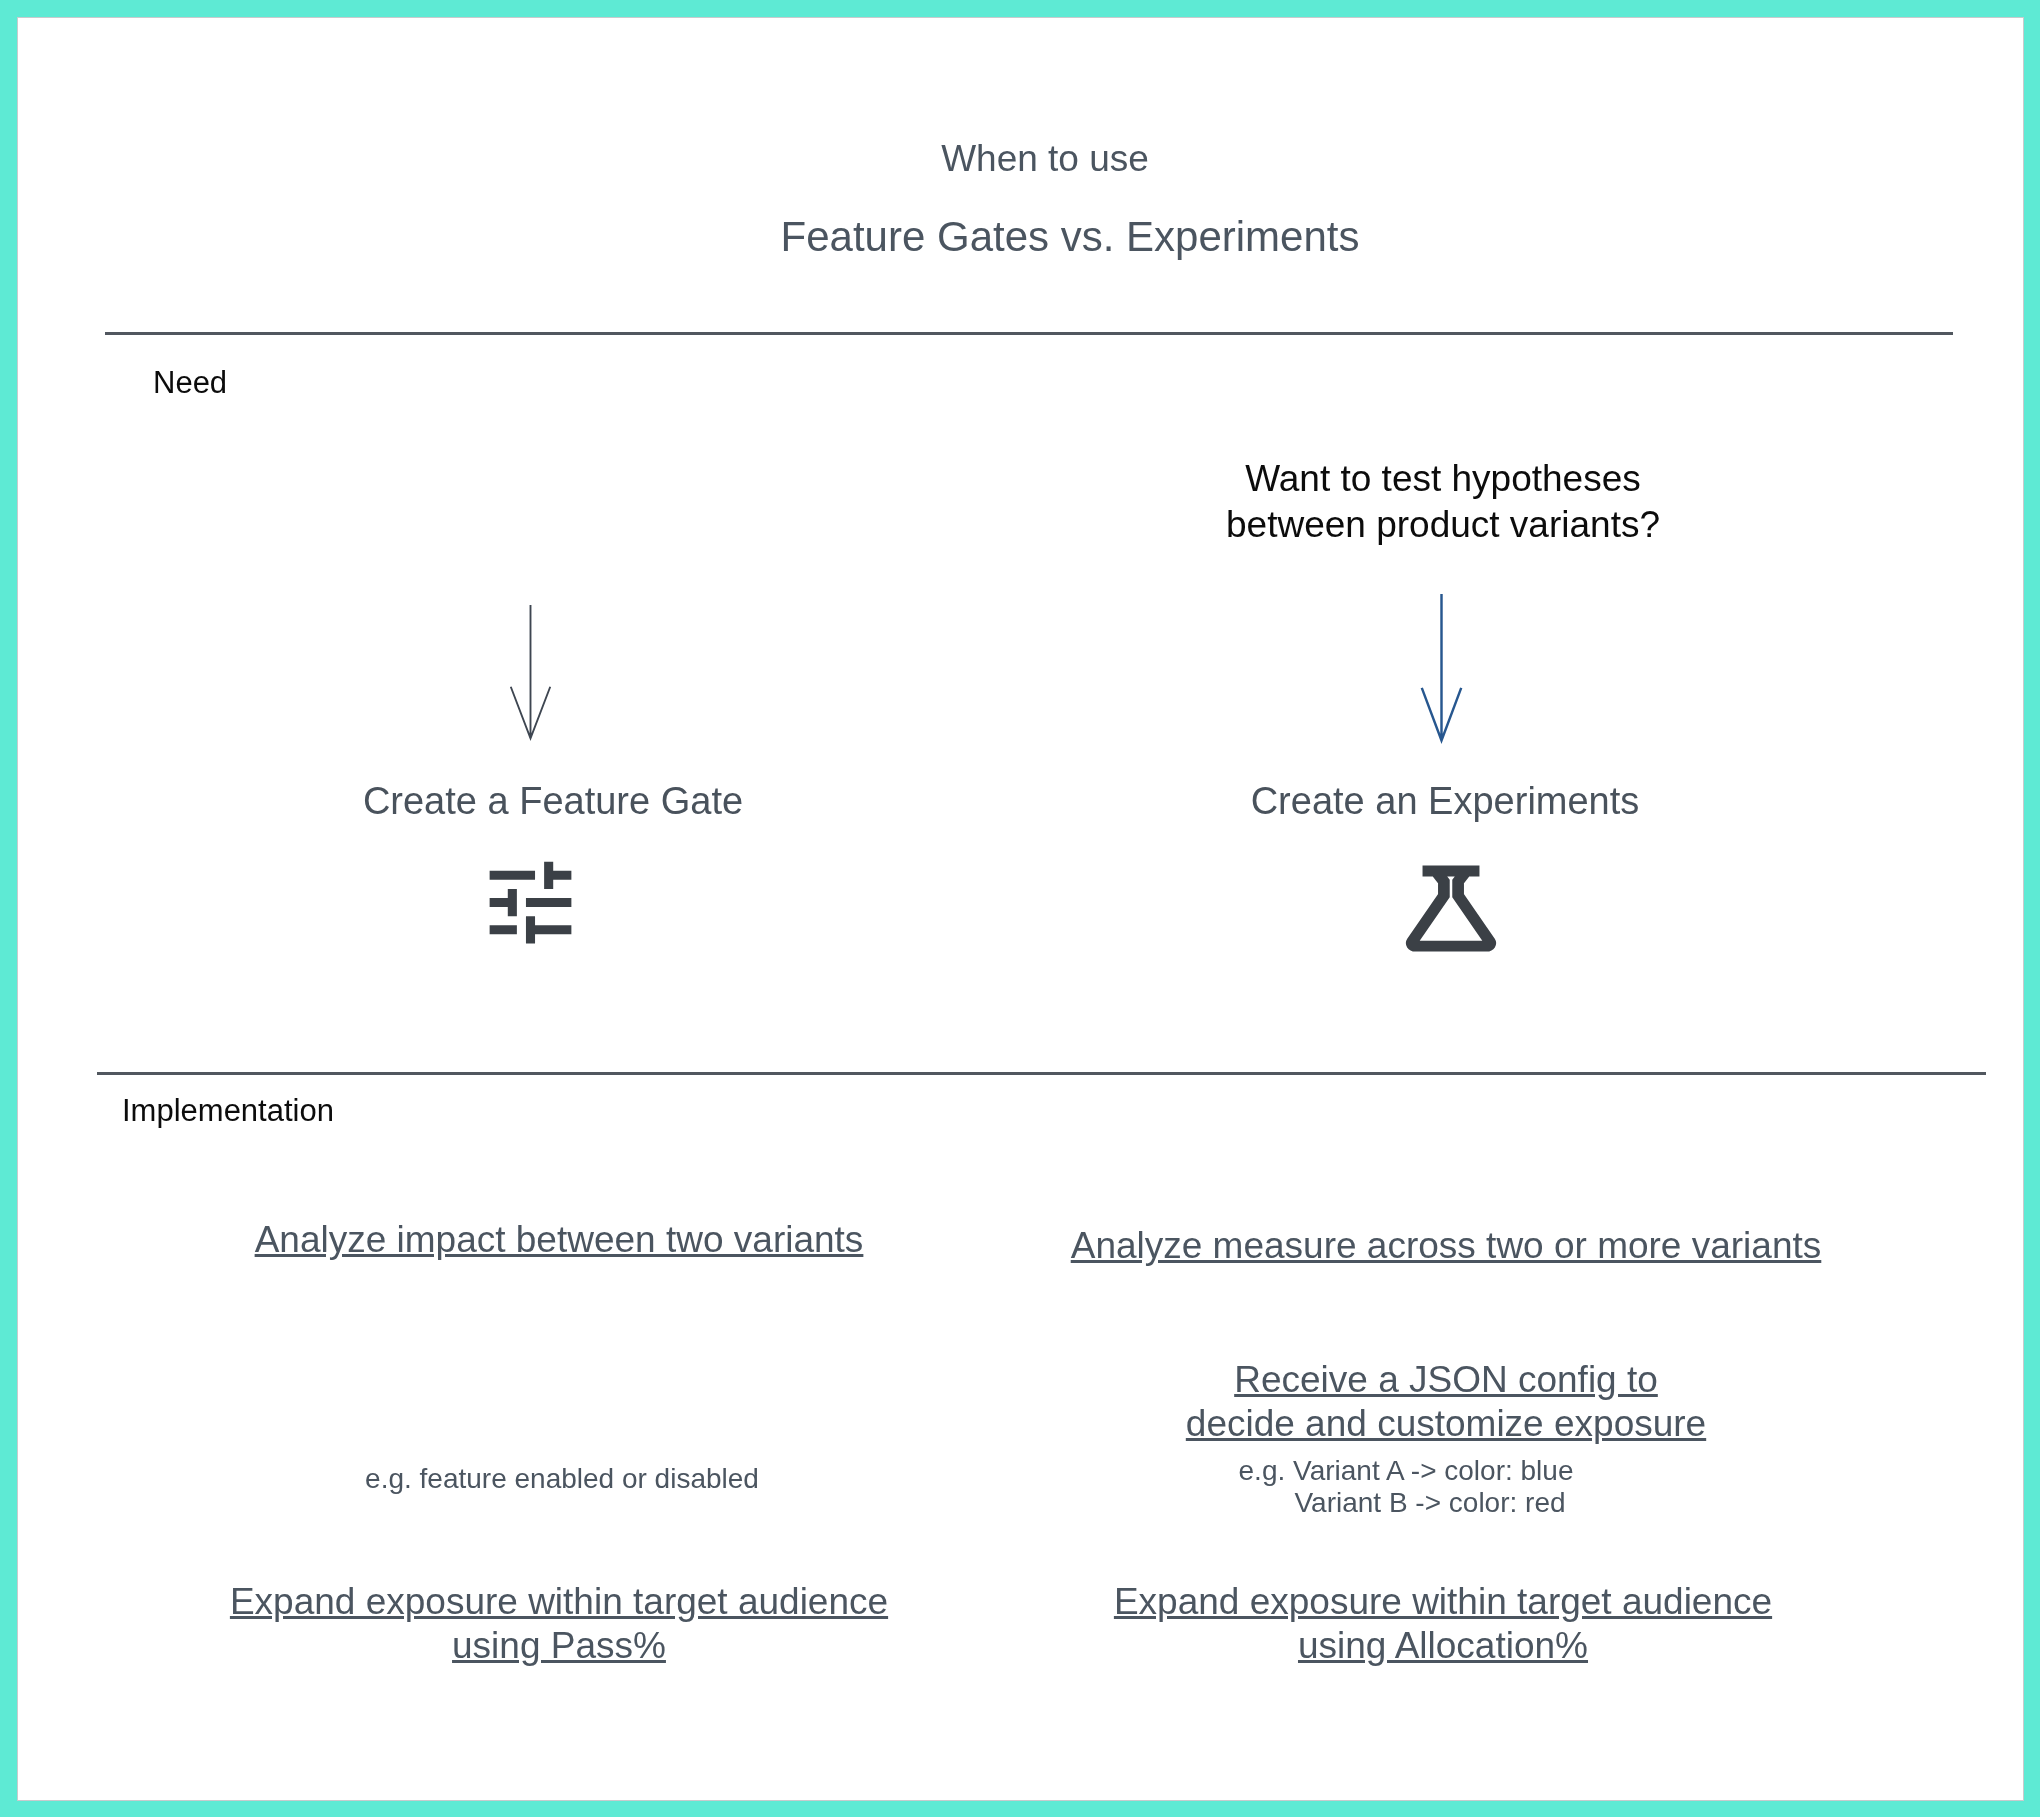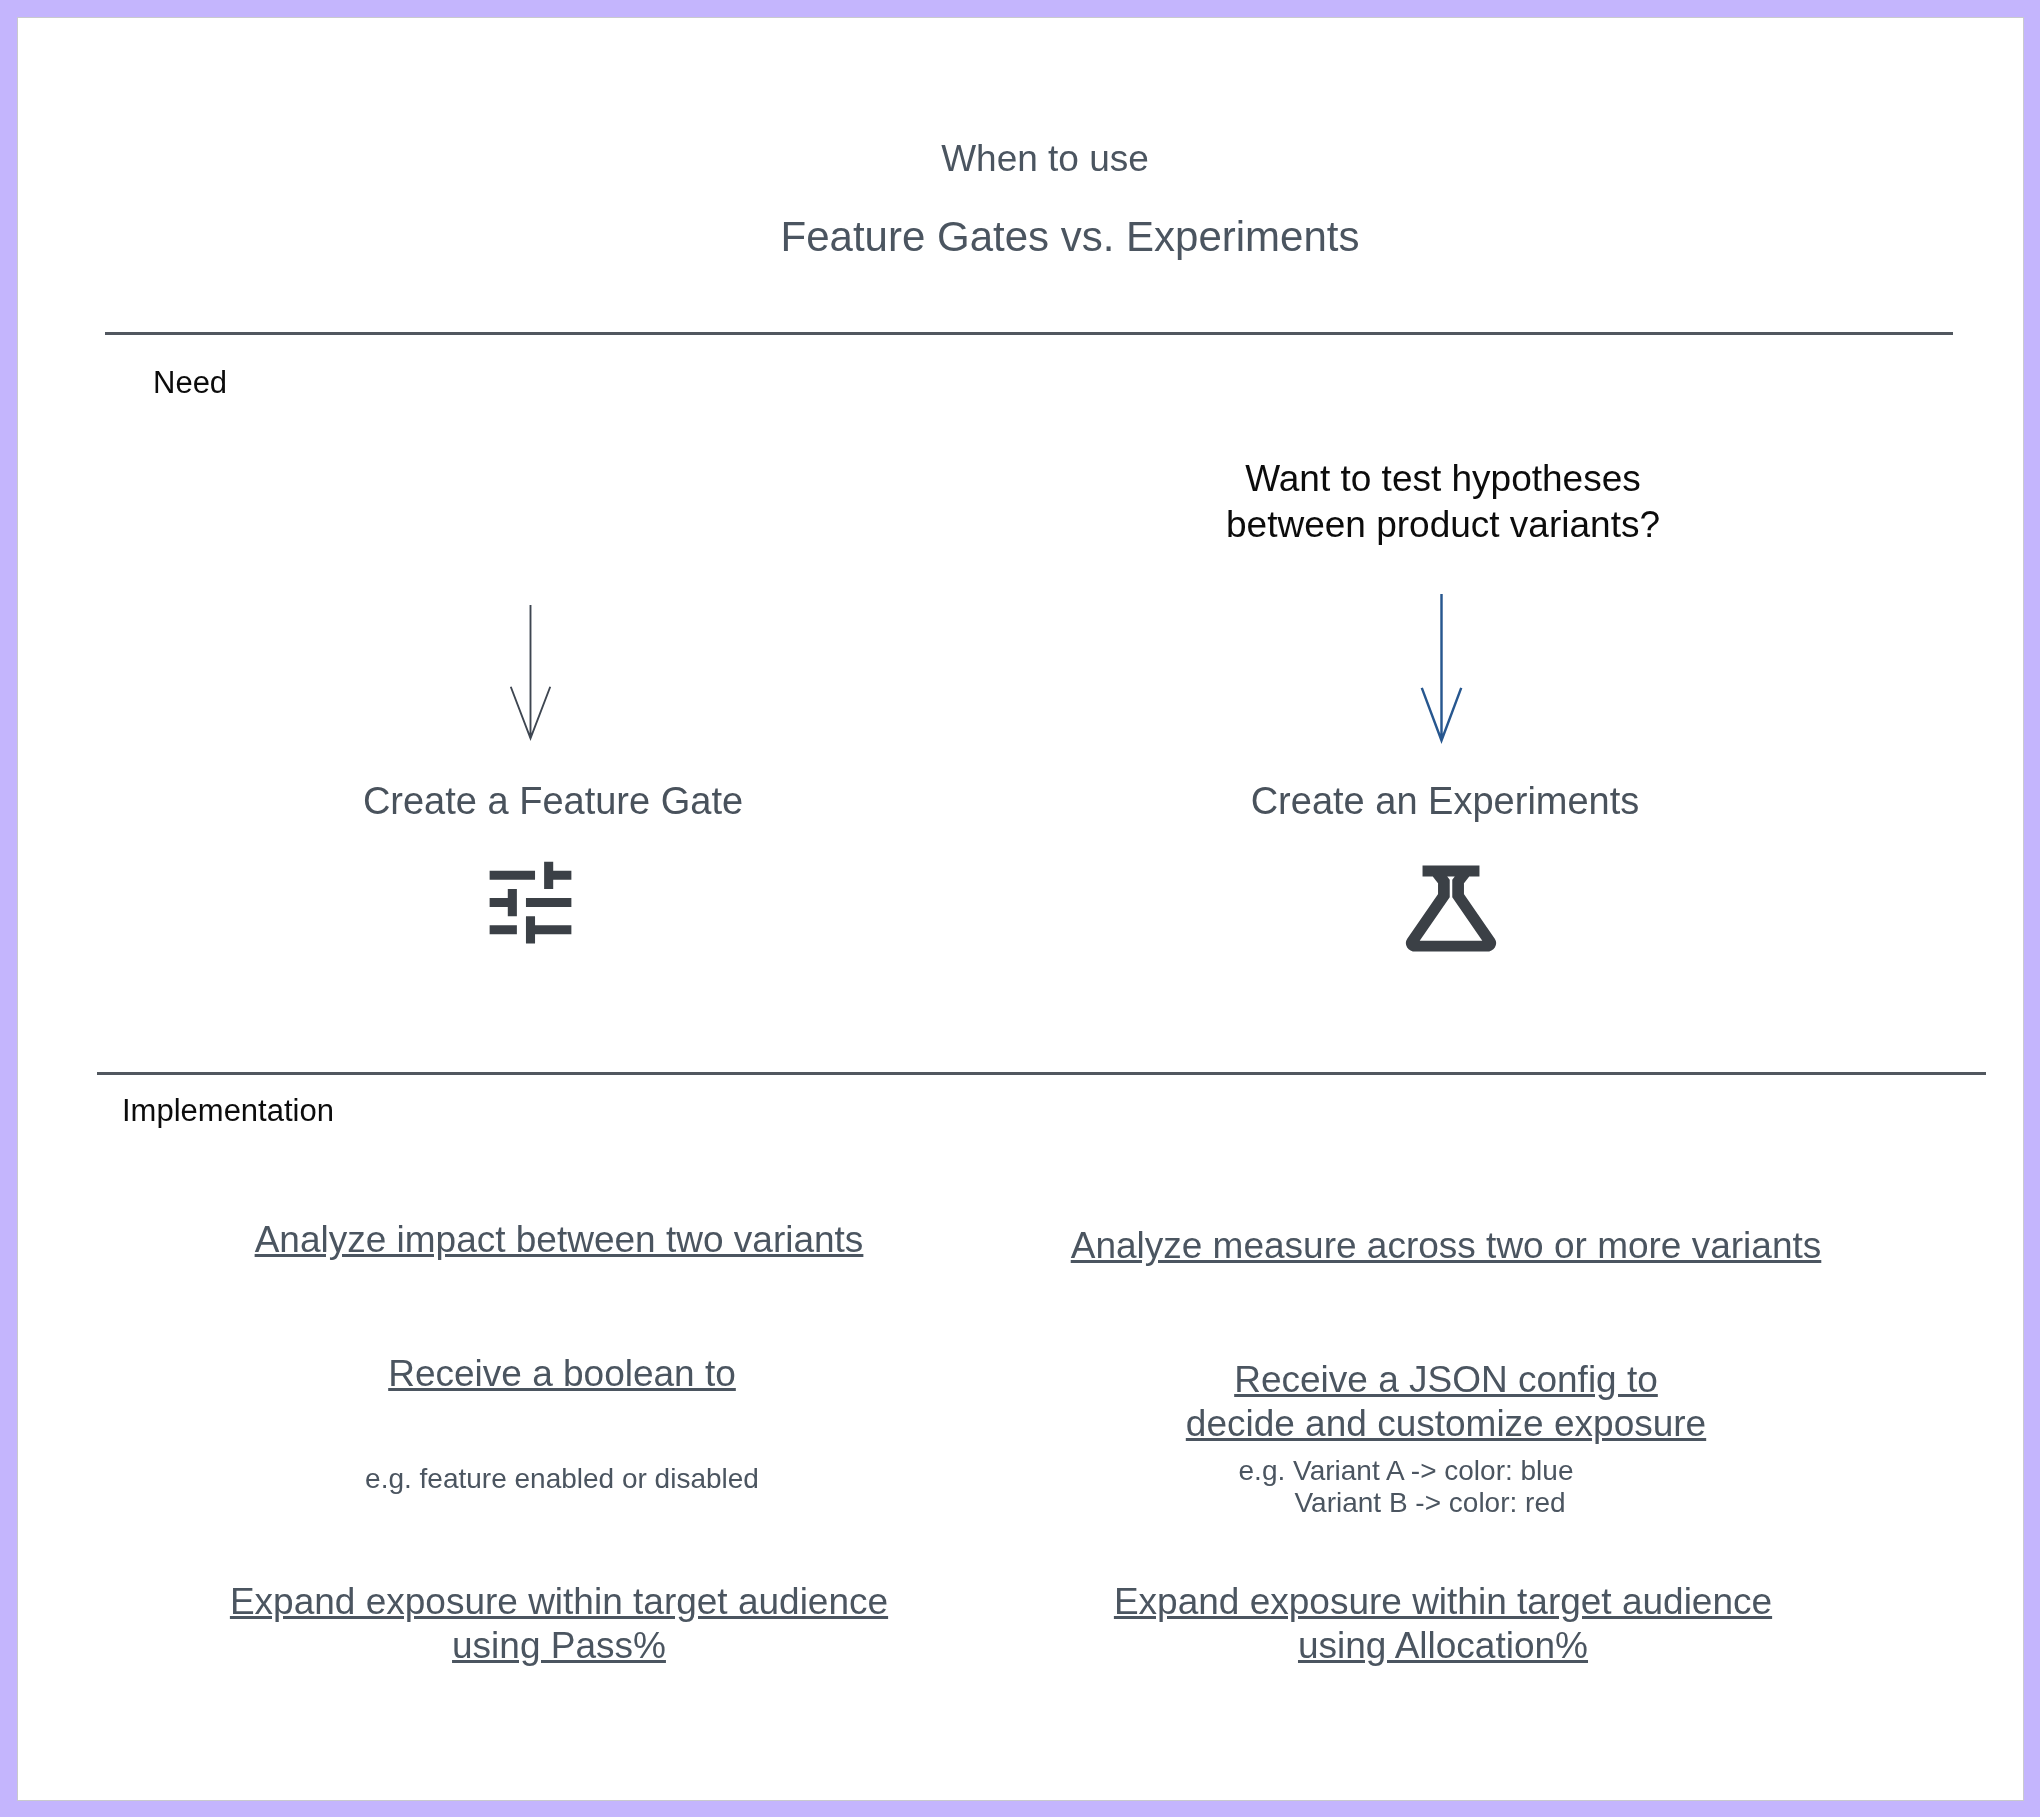--- a/index.html
+++ b/index.html
@@ -1,17 +1,17 @@
 <!DOCTYPE html>
 <html style="font-size:15px"><head>
 <meta charset="utf-8">
 <style>
   html,body{margin:0;padding:0;background:#ffffff;}
   .page{
-    position:relative;width:2041px;height:1818px;background:#c4b5fd;
+    position:relative;width:2041px;height:1818px;background:#5eead4;
     font-family:"Liberation Sans","DejaVu Sans",sans-serif;
     color:#0c0c0c;overflow:hidden;
   }
   .frame{
     position:absolute;left:17px;top:17px;right:17px;bottom:17px;
     border:1.9px solid #c9cacd;background:#ffffff;
   }
   .cx{
     position:absolute;transform:translateX(-50%);
     white-space:nowrap;text-align:center;
@@ -63,21 +63,20 @@
     <path d="M6.4,3.8 H17.6 M9.0,3.8 L10.6,6.0 V9.0 L4.4,18.6 C4.1,19.1 4.4,19.6 5.0,19.6 H19.0 C19.6,19.6 19.9,19.1 19.6,18.6 L13.4,9.0 V6.0 L15.0,3.8" fill="none" stroke="#3b4046" stroke-width="2.3" stroke-linejoin="miter" stroke-linecap="butt"></path>
   </svg>
 
   <div class="divider" style="left:97px;top:1072px;width:1889px"></div>
   <div class="label" style="left:122px;top:1092px">Implementation</div>
 
   <div class="cx row" style="left:559px;top:1218px">Analyze impact between two variants</div>
   <div class="cx row" style="left:1446px;top:1224px">Analyze measure across two or more variants</div>
 
   <div class="cx row" style="left:562px;top:1352px">
-    <div>Receive a boolean to</div>
   </div>
   <div class="cx row" style="left:1446px;top:1358px">
     <div>Receive a JSON config to</div>
     <div>decide and customize exposure</div>
   </div>
 
   <div class="cx note" style="left:562px;top:1462px">e.g. feature enabled or disabled</div>
   <div class="cx note" style="left:1406px;top:1454px">e.g. Variant A -&gt; color: blue</div>
   <div class="cx note" style="left:1430px;top:1486px">Variant B -&gt; color: red</div>
 

